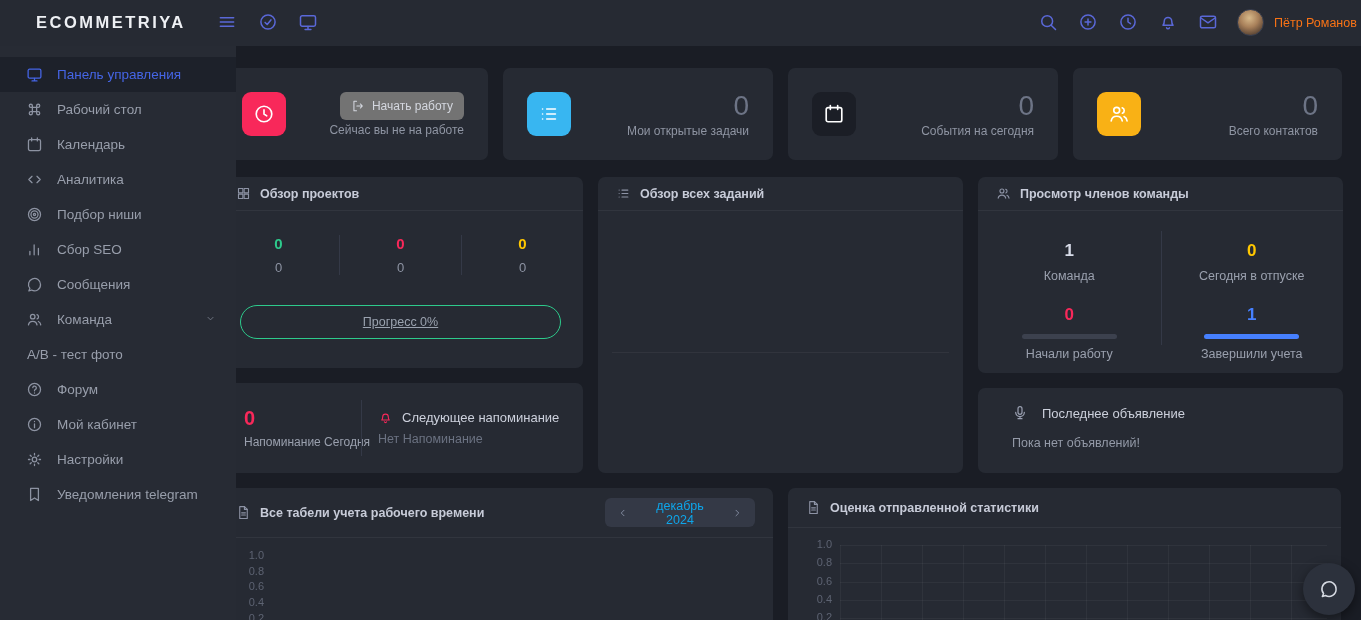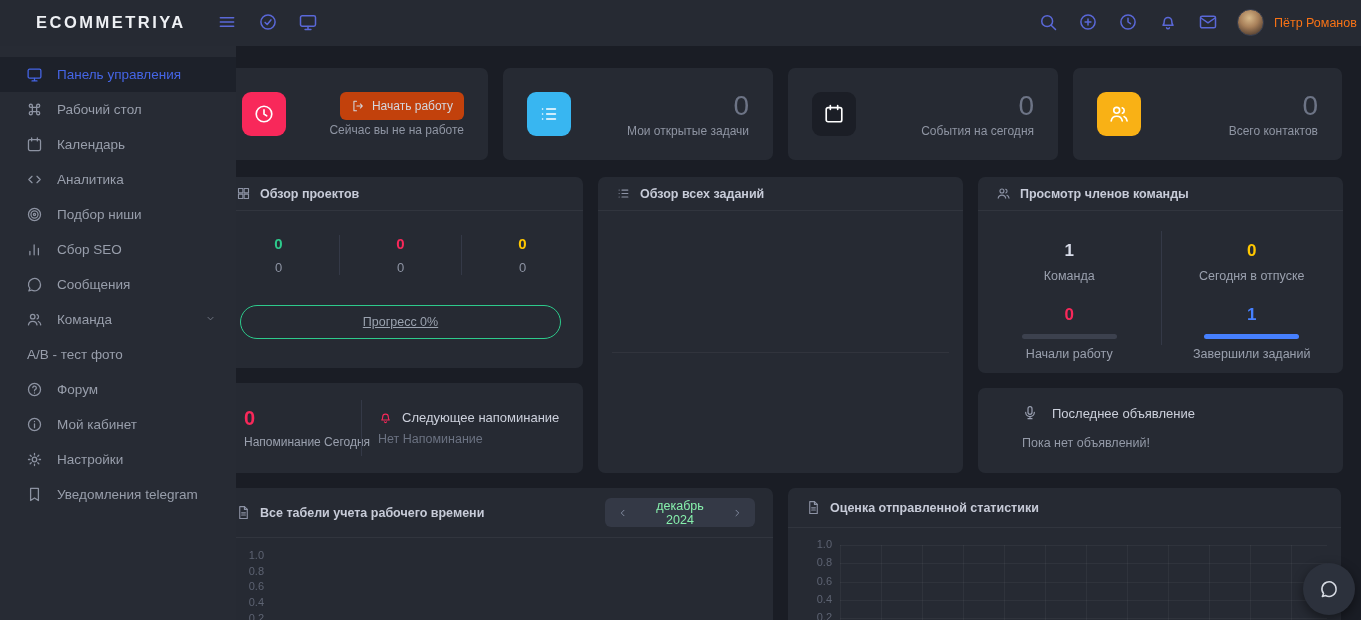--- a/index.html
+++ b/index.html
@@ -42,21 +42,21 @@
   .whead .ic svg { width:15px; height:15px; }
   .wtitle { font-size:12.5px; font-weight:700; color:#c7cbd8; }
 
   
   .scard { height:92px; width:270px; display:flex; align-items:center; justify-content:space-between; padding:0 24px; }
   .sicon { width:44px; height:44px; border-radius:9px; display:flex; align-items:center; justify-content:center; color:#fff; }
   .sicon svg { width:22px; height:22px; }
   .sright { text-align:right; }
   .bignum { font-size:28px; font-weight:300; color:#6d7486; line-height:30px; }
   .slabel { font-size:12px; color:#8f95a3; margin-top:3px; }
-  .startbtn { display:inline-flex; align-items:flex-start; gap:7px; background:#c2410c; border:none; border-radius:6px;
+  .startbtn { display:inline-flex; align-items:flex-start; gap:7px; background:#737373; border:none; border-radius:6px;
               padding:7px 11px; font-size:12px; color:#d4d7df; cursor:pointer; font-family:inherit; }
   .startbtn svg { width:14px; height:14px; }
 
   
   .prow { display:flex; align-items:stretch; margin-top:24px; }
   .pcol { flex:1; text-align:center; }
   .pval { font-size:15px; font-weight:700; }
   .psub { font-size:13px; color:#8d93a3; margin-top:8px; }
   .vline { width:1px; background:#343947; }
   .pill { margin:30px 22px 0; height:34px; border:1px solid #2dca8c; border-radius:17px;
@@ -75,35 +75,35 @@
   .remleft { width:143px; padding-left:26px; }
   .remnum { font-size:20px; font-weight:700; }
   .remlabel { font-size:12px; color:#9aa0ae; margin-top:5px; white-space:nowrap; }
   .remdiv { width:1px; height:56px; background:#343947; }
   .remright { padding-left:16px; }
   .remtrow { display:flex; align-items:center; gap:9px; font-size:13px; color:#ccd0dc; }
   .remtrow svg { width:15px; height:15px; }
   .remval { font-size:12.5px; color:#6b7282; margin-top:7px; }
 
   
-  .anncard { padding:17px 44px; }
+  .anncard { padding:17px 34px; }
   .anntrow { display:flex; align-items:center; gap:14px; font-size:13px; color:#ccd0dc; }
   .anntrow .ic { color:#9aa0b2; display:flex; }
   .anntrow .ic svg { width:16px; height:16px; }
   .anntext { font-size:12.5px; color:#949aa8; margin-top:15px; }
 
   
   .chead { display:flex; align-items:center; justify-content:space-between; padding:0 18px;
            border-bottom:1px solid rgba(255,255,255,.055); }
   .chead .tl { display:flex; align-items:center; gap:9px; }
   .monthnav { width:150px; height:29px; background:#343946; border-radius:6px; display:flex; align-items:center; }
   .mbtn { width:36px; height:29px; background:none; border:none; color:#8891a6; display:flex;
           align-items:center; justify-content:center; cursor:pointer; }
   .mbtn svg { width:12px; height:12px; }
-  .mlabel { flex:1; text-align:center; font-size:12.5px; color:#86efac; }
+  .mlabel { flex:1; text-align:center; font-size:12.5px; color:#0ea5e9; }
   .ticks { position:absolute; display:flex; flex-direction:column; width:26px; }
   .ticks span { font-size:11px; line-height:11px; color:#5d6372; text-align:right; }
   .grid2 { position:absolute; left:52px; right:14px; top:57px; height:76px;
     background-image:
       repeating-linear-gradient(to right, rgba(255,255,255,.045) 0 1px, transparent 1px 41px),
       repeating-linear-gradient(to bottom, rgba(255,255,255,.045) 0 1px, transparent 1px 18.3px); }
 
   
   .fab { position:absolute; left:1303px; top:563px; width:52px; height:52px; border-radius:50%;
          background:#2c313c; border:none; box-shadow:0 4px 12px rgba(0,0,0,.45); cursor:pointer;
@@ -394,21 +394,21 @@
       <div class="tlabel">Сегодня в отпуске</div>
     </div>
     <div class="tcell">
       <div class="tval" style="color: rgb(248, 40, 90);">0</div>
       <div class="tbar" style="background: rgb(60, 65, 78);"></div>
       <div class="tlabel">Начали работу</div>
     </div>
     <div class="tcell">
       <div class="tval" style="color: rgb(70, 128, 255);">1</div>
       <div class="tbar" style="background: rgb(70, 128, 255);"></div>
-      <div class="tlabel">Завершили заданий</div>
+      <div class="tlabel">Завершили учета</div>
     </div>
   </div>
 </div>
 
 <div class="card remcard" style="left:218px; top:383px; width:365px; height:90px;">
   <div class="remleft">
     <div class="remnum" style="color: rgb(248, 40, 90);">0</div>
     <div class="remlabel">Напоминание Сегодня</div>
   </div>
   <div class="remdiv"></div>

